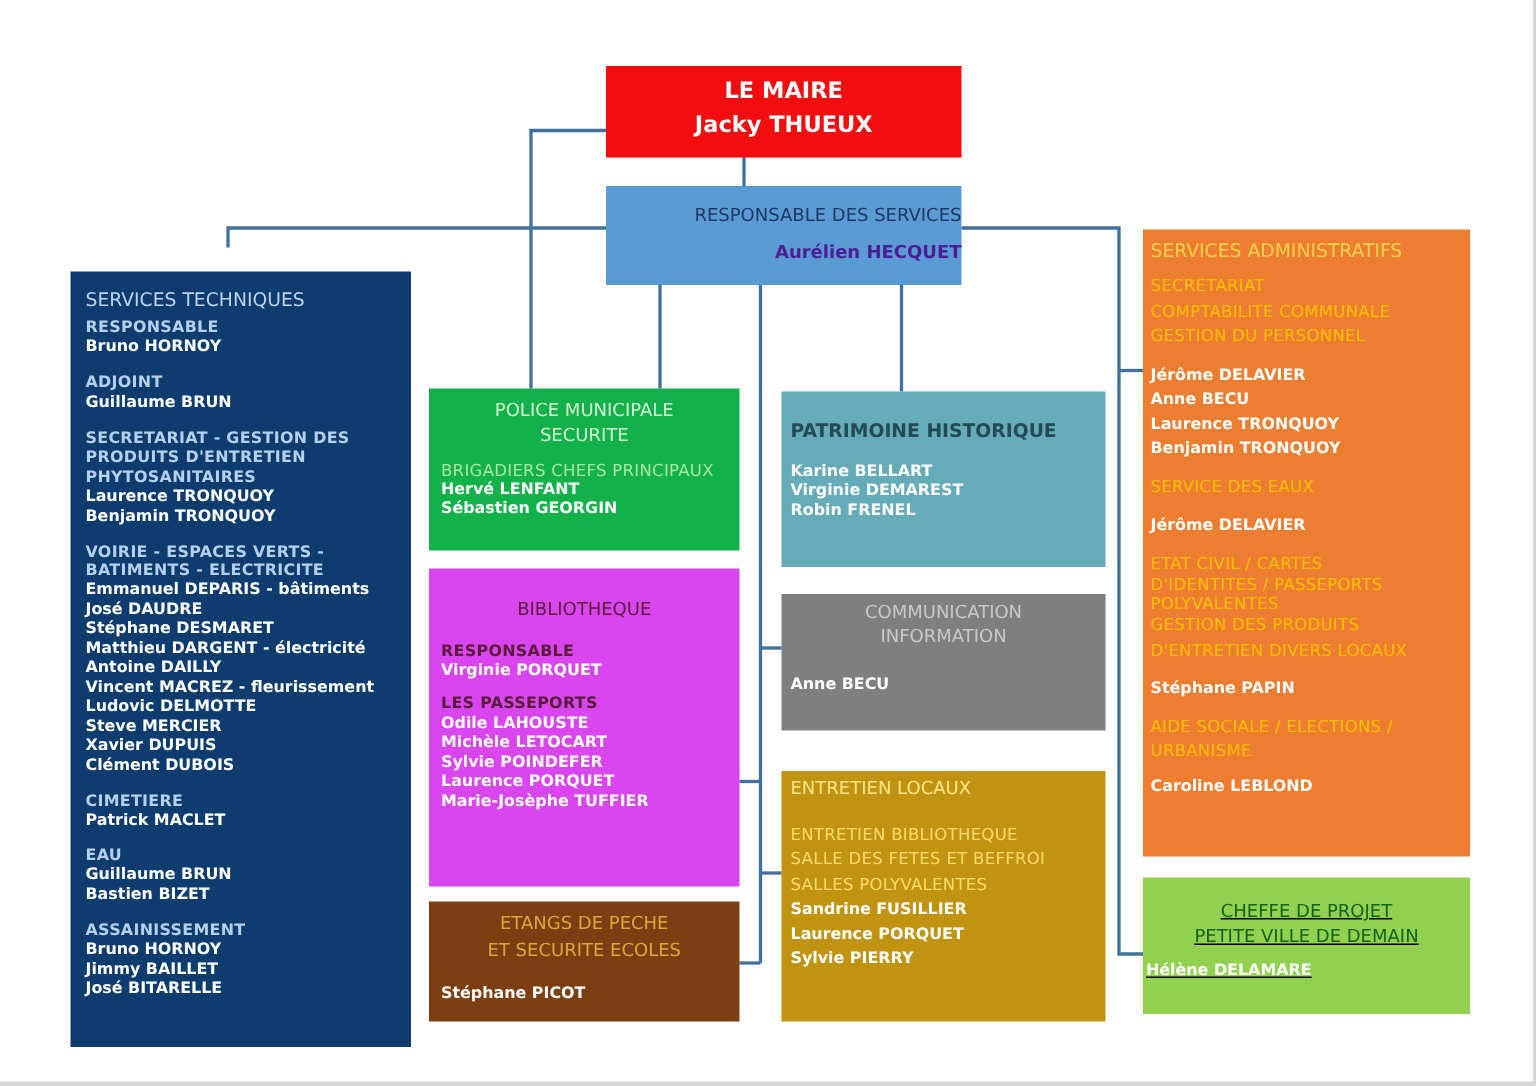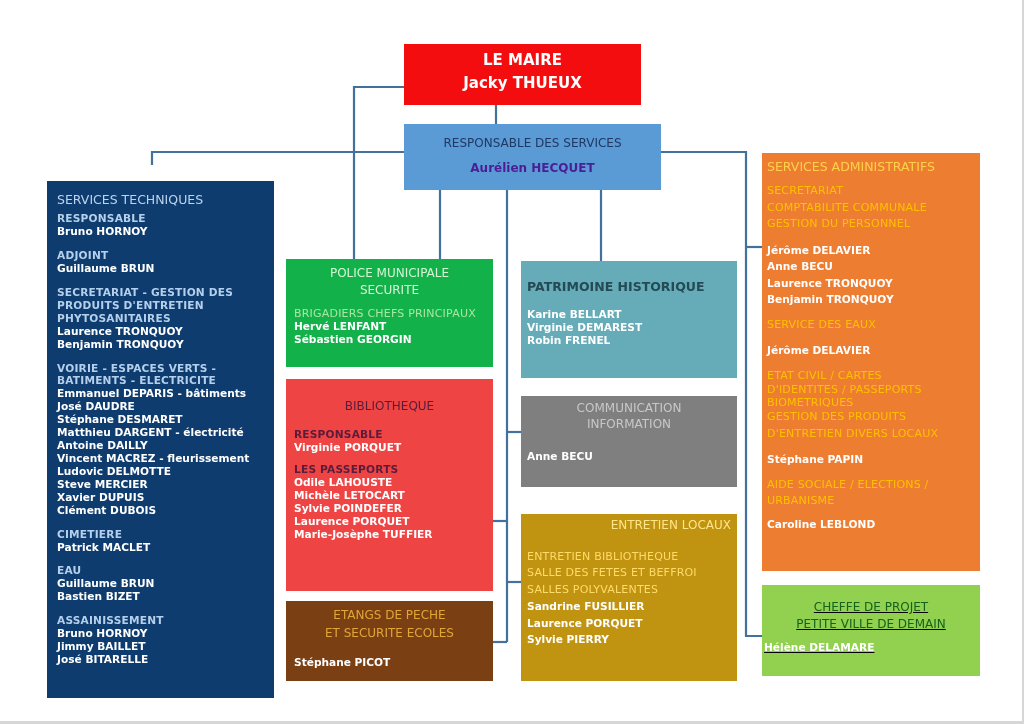--- a/index.html
+++ b/index.html
@@ -11,40 +11,40 @@
   .frame { position: absolute; left: 0; top: 0; width: 1022px; height: 721px; border-right: 2px solid #d6d6d6; border-bottom: 3px solid #d6d6d6; }
   svg.connectors { position: absolute; left: 0; top: 0; width: 1024px; height: 724px; }
   .box { position: absolute; box-sizing: border-box; }
   .line { display: block; white-space: nowrap; line-height: 1.22; }
 
   
   #mayor { left: 404px; top: 44px; width: 237px; height: 61px; background: #f30d0e; color: #fff; text-align: center; padding-top: 5px; font-weight: bold; font-size: 15px; }
   #mayor .line { line-height: 23px; }
 
   
-  #resp { left: 404px; top: 124px; width: 257px; height: 66px; background: #5b9bd5; text-align: center; padding-top: 12px; }
+  #resp { left: 404px; top: 124px; width: 237px; height: 66px; background: #5b9bd5; text-align: right; padding-top: 12px; }
   #resp .title { color: #1f3864; font-size: 12px; }
   #resp .name { color: #4c1d95; font-size: 12px; font-weight: bold; margin-top: 10px; }
 
   
   #tech { left: 47px; top: 181px; width: 227px; height: 517px; background: #0e3c6e; padding: 11px 10px; color: #fff; }
   #tech .title { color: #bcd4ee; font-size: 12.5px; margin-bottom: 5px; }
   .sec-label { font-size: 10.6px; font-weight: bold; letter-spacing: 0.2px; }
   .person { font-size: 10.6px; font-weight: bold; }
   #tech .sec-label { color: #b5d0ec; }
   #tech .group { margin-bottom: 11px; }
 
   
   #police { left: 286px; top: 259px; width: 207px; height: 108px; background: #12b14a; padding: 6px 8px; }
   #police .title { color: #d5f5d5; font-size: 12px; text-align: center; line-height: 17px; }
   #police .sec-label { color: #a8e7a0; font-weight: normal; font-size: 11px; margin-top: 8px; }
   #police .person { color: #fff; }
 
   
-  #biblio { left: 286px; top: 379px; width: 207px; height: 212px; background: #ef4444; padding: 20px 8px 8px; }
+  #biblio { left: 286px; top: 379px; width: 207px; height: 212px; background: #d946ef; padding: 20px 8px 8px; }
   #biblio .title { color: #5a1c3a; font-size: 12px; text-align: center; margin-bottom: 14px; }
   #biblio .sec-label { color: #5a1c3a; }
   #biblio .person { color: #fff; }
   #biblio .group { margin-bottom: 10px; }
 
   
   #etangs { left: 286px; top: 601px; width: 207px; height: 80px; background: #7b3f14; padding: 5px 8px; }
   #etangs .title { color: #e0a637; font-size: 12px; text-align: center; line-height: 18px; }
   #etangs .person { color: #fff; margin-top: 14px; }
 
@@ -53,21 +53,21 @@
   #patri .title { color: #234a55; font-size: 12.5px; font-weight: bold; margin-bottom: 14px; }
   #patri .person { color: #fff; }
 
   
   #comm { left: 521px; top: 396px; width: 216px; height: 91px; background: #7f7f7f; padding: 4px 6px; }
   #comm .title { color: #c8c8c8; font-size: 12px; text-align: center; line-height: 16px; }
   #comm .person { color: #fff; margin-top: 18px; }
 
   
   #entretien { left: 521px; top: 514px; width: 216px; height: 167px; background: #c09311; padding: 4px 6px; }
-  #entretien .title { color: #ffe58a; font-size: 12px; text-align: right; margin-bottom: 16px; }
+  #entretien .title { color: #ffe58a; font-size: 12px; text-align: left; margin-bottom: 16px; }
   #entretien .sec-label { color: #ffdb6a; font-weight: normal; font-size: 11px; line-height: 16.5px; }
   #entretien .person { color: #fff; line-height: 16.5px; }
 
   
   #admin { left: 762px; top: 153px; width: 218px; height: 418px; background: #ed7d31; padding: 6px 5px; }
   #admin .title { color: #ffd24a; font-size: 12.5px; margin-bottom: 9px; }
   #admin .sec-label { color: #ffc000; font-weight: normal; font-size: 11px; line-height: 16.5px; }
   #admin .person { color: #fff; line-height: 16.5px; }
   #admin .group { margin-bottom: 9px; }
 
@@ -222,21 +222,21 @@
     <span class="line person">Benjamin TRONQUOY</span>
   </div>
   <div class="group">
     <span class="line sec-label">SERVICE DES EAUX</span>
     <div style="height:9px"></div>
     <span class="line person">Jérôme DELAVIER</span>
   </div>
   <div class="group">
     <span class="line sec-label">ETAT CIVIL / CARTES</span>
     <span class="line sec-label" style="line-height:12px">D'IDENTITES / PASSEPORTS</span>
-    <span class="line sec-label" style="line-height:13px">BIOMETRIQUES</span>
+    <span class="line sec-label" style="line-height:13px">POLYVALENTES</span>
     <span class="line sec-label">GESTION DES PRODUITS</span>
     <span class="line sec-label">D'ENTRETIEN DIVERS LOCAUX</span>
     <div style="height:9px"></div>
     <span class="line person">Stéphane PAPIN</span>
   </div>
   <div class="group">
     <span class="line sec-label">AIDE SOCIALE / ELECTIONS /</span>
     <span class="line sec-label">URBANISME</span>
     <div style="height:6px"></div>
     <span class="line person">Caroline LEBLOND</span>

